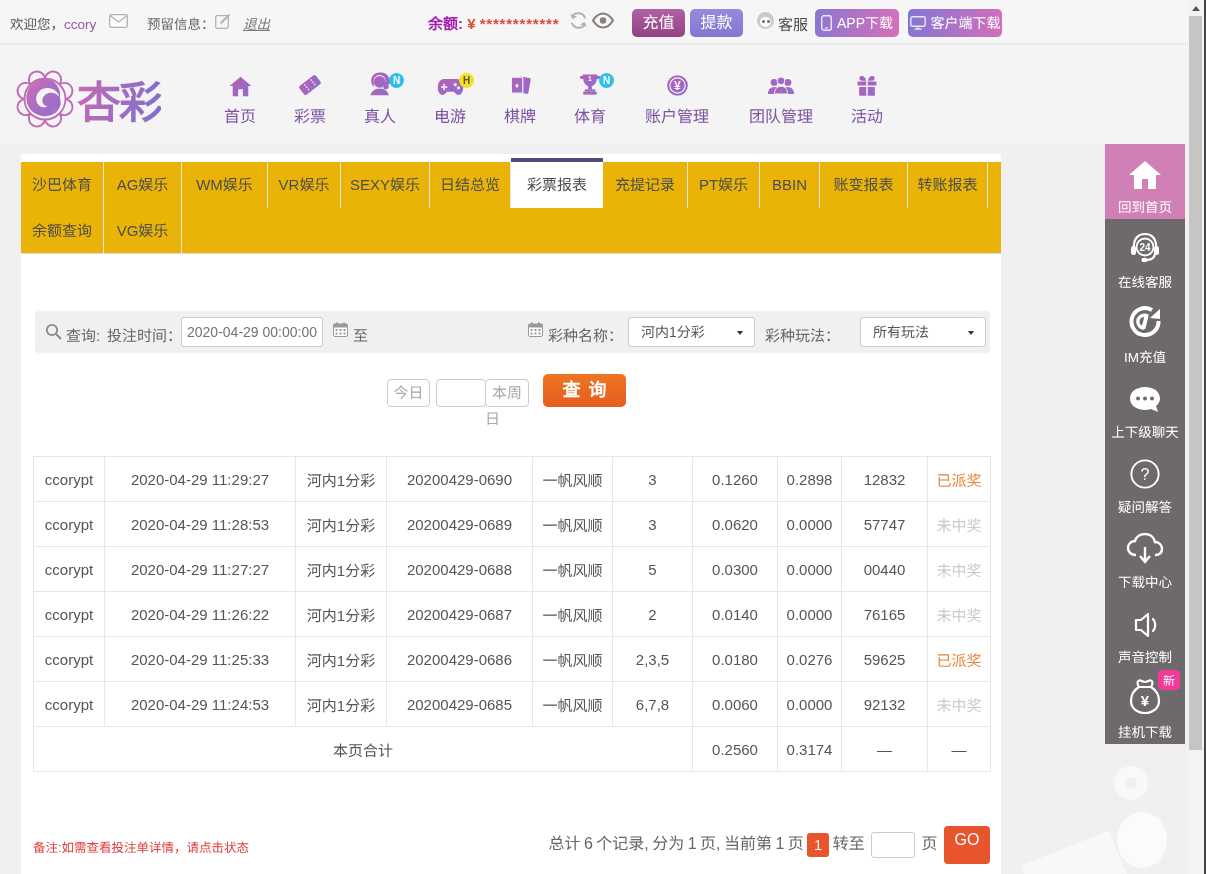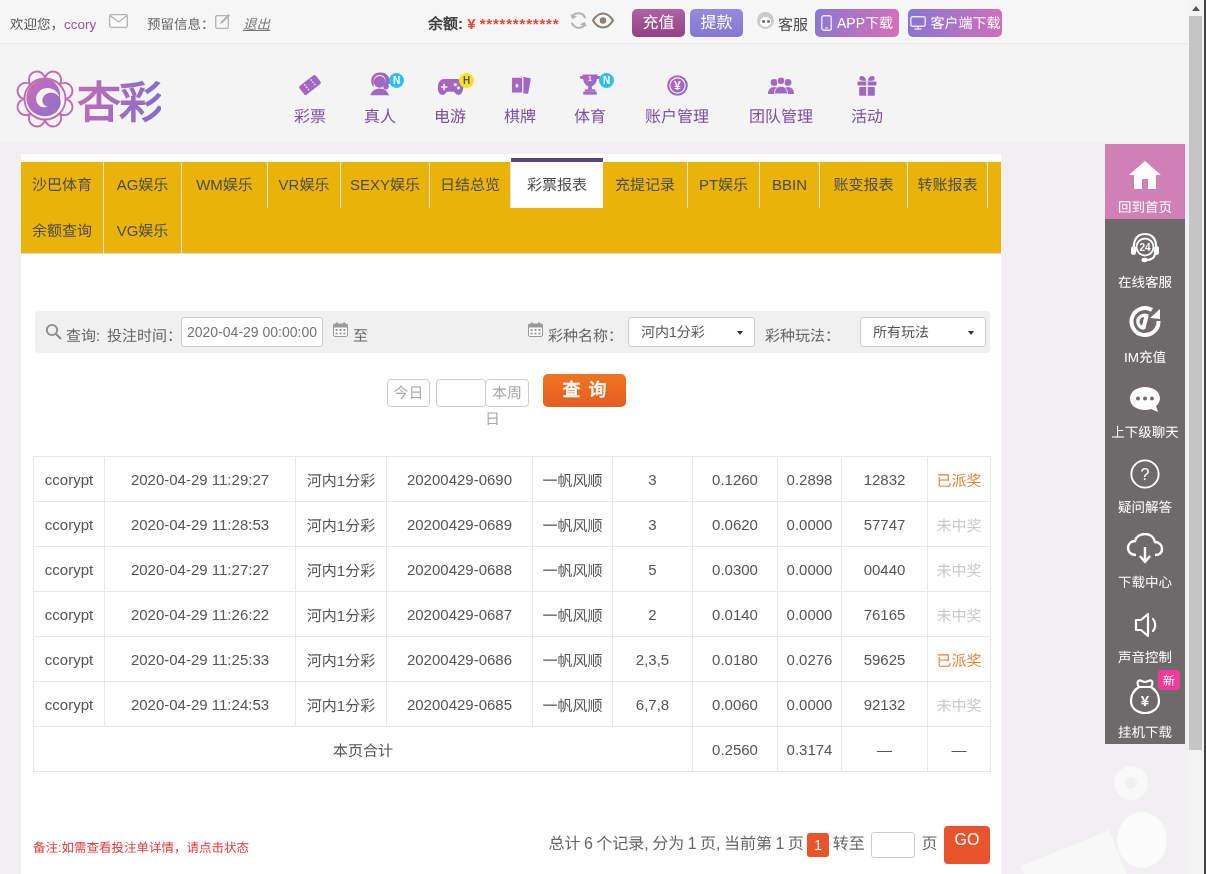--- a/index.html
+++ b/index.html
@@ -6,21 +6,21 @@
 html,body { width:1206px; height:874px; overflow:hidden; font-family:"Liberation Sans",sans-serif; }
 body { position:relative; background:#f1eff1; }
 
 
 #topbar { position:absolute; left:0; top:0; width:1206px; height:44px; background:#f7f6f6; border-bottom:1px solid #eae8ea; font-size:14px; color:#555; }
 #topbar .welcome { position:absolute; left:10px; top:13px; font-size:13.5px; }
 #topbar .welcome b { color:#9a56a5; font-weight:normal; }
 #topbar .msg { position:absolute; left:147px; top:13px; color:#666; font-size:13.5px; }
 #topbar .logout { position:absolute; left:243px; top:13px; color:#777; font-style:italic; text-decoration:underline; font-size:13.5px; }
 .balwrap { position:absolute; left:428px; top:12px; font-size:15px; }
-.balwrap .lab { color:#404040; font-weight:bold; }
+.balwrap .lab { color:#a21caf; font-weight:bold; }
 .balwrap .yen { color:#dd4a3b; font-weight:bold; }
 .balwrap .stars { color:#dd4a3b; font-weight:bold; letter-spacing:0.8px; font-size:15px; }
 .topico { position:absolute; top:11px; }
 
 .tbtn { position:absolute; top:9px; height:28px; border-radius:5px; color:#fff; font-size:15px; text-align:center; line-height:28px; white-space:nowrap; }
 .btn-cz,.btn-tk { font-size:16px; }
 .btn-app,.btn-cli { font-size:14px; }
 .btn-cz { left:632px; width:53px; background:linear-gradient(#ae61a6,#93427f); }
 .btn-tk { left:690px; width:53px; background:linear-gradient(#948bdc,#8177d2); }
 .kf { position:absolute; left:757px; top:12px; width:17px; height:17px; border-radius:50%; background:#cbc9c9; }
@@ -157,20 +157,28 @@
   </svg>
   <div id="logotext">杏彩</div>
   <svg width="0" height="0">
       <defs>
     <linearGradient id="ng" x1="0" y1="0" x2="1" y2="1">
           <stop offset="0" stop-color="#b95fb4"></stop>
           <stop offset="1" stop-color="#8a6fcf"></stop>
         </linearGradient>
   </defs>
     </svg>
+  <div class="nav" style="left:208px;width:64px;">
+    <div class="ico">
+        <svg width="25" height="21" viewBox="0 0 30 27">
+          <path fill="url(#ng)" d="M15 1 L29 13 H25 V26 H18 V17 H12 V26 H5 V13 H1 Z"></path>
+        </svg>
+      </div>
+    <div class="lbl">首页</div>
+  </div>
   <div class="nav" style="left:278px;width:64px;">
     <div class="ico">
         <svg width="24" height="24" viewBox="0 0 30 28">
           <g transform="rotate(-38 15 14)">
             <rect x="2" y="7" width="26" height="14" rx="2.5" fill="url(#ng)"></rect>
             <line x1="10" y1="9" x2="10" y2="19" stroke="#f5f4f5" stroke-width="1.6" stroke-dasharray="2 1.6"></line>
             <line x1="20" y1="9" x2="20" y2="19" stroke="#f5f4f5" stroke-width="1.6" stroke-dasharray="2 1.6"></line>
           </g>
         </svg>
       </div>

